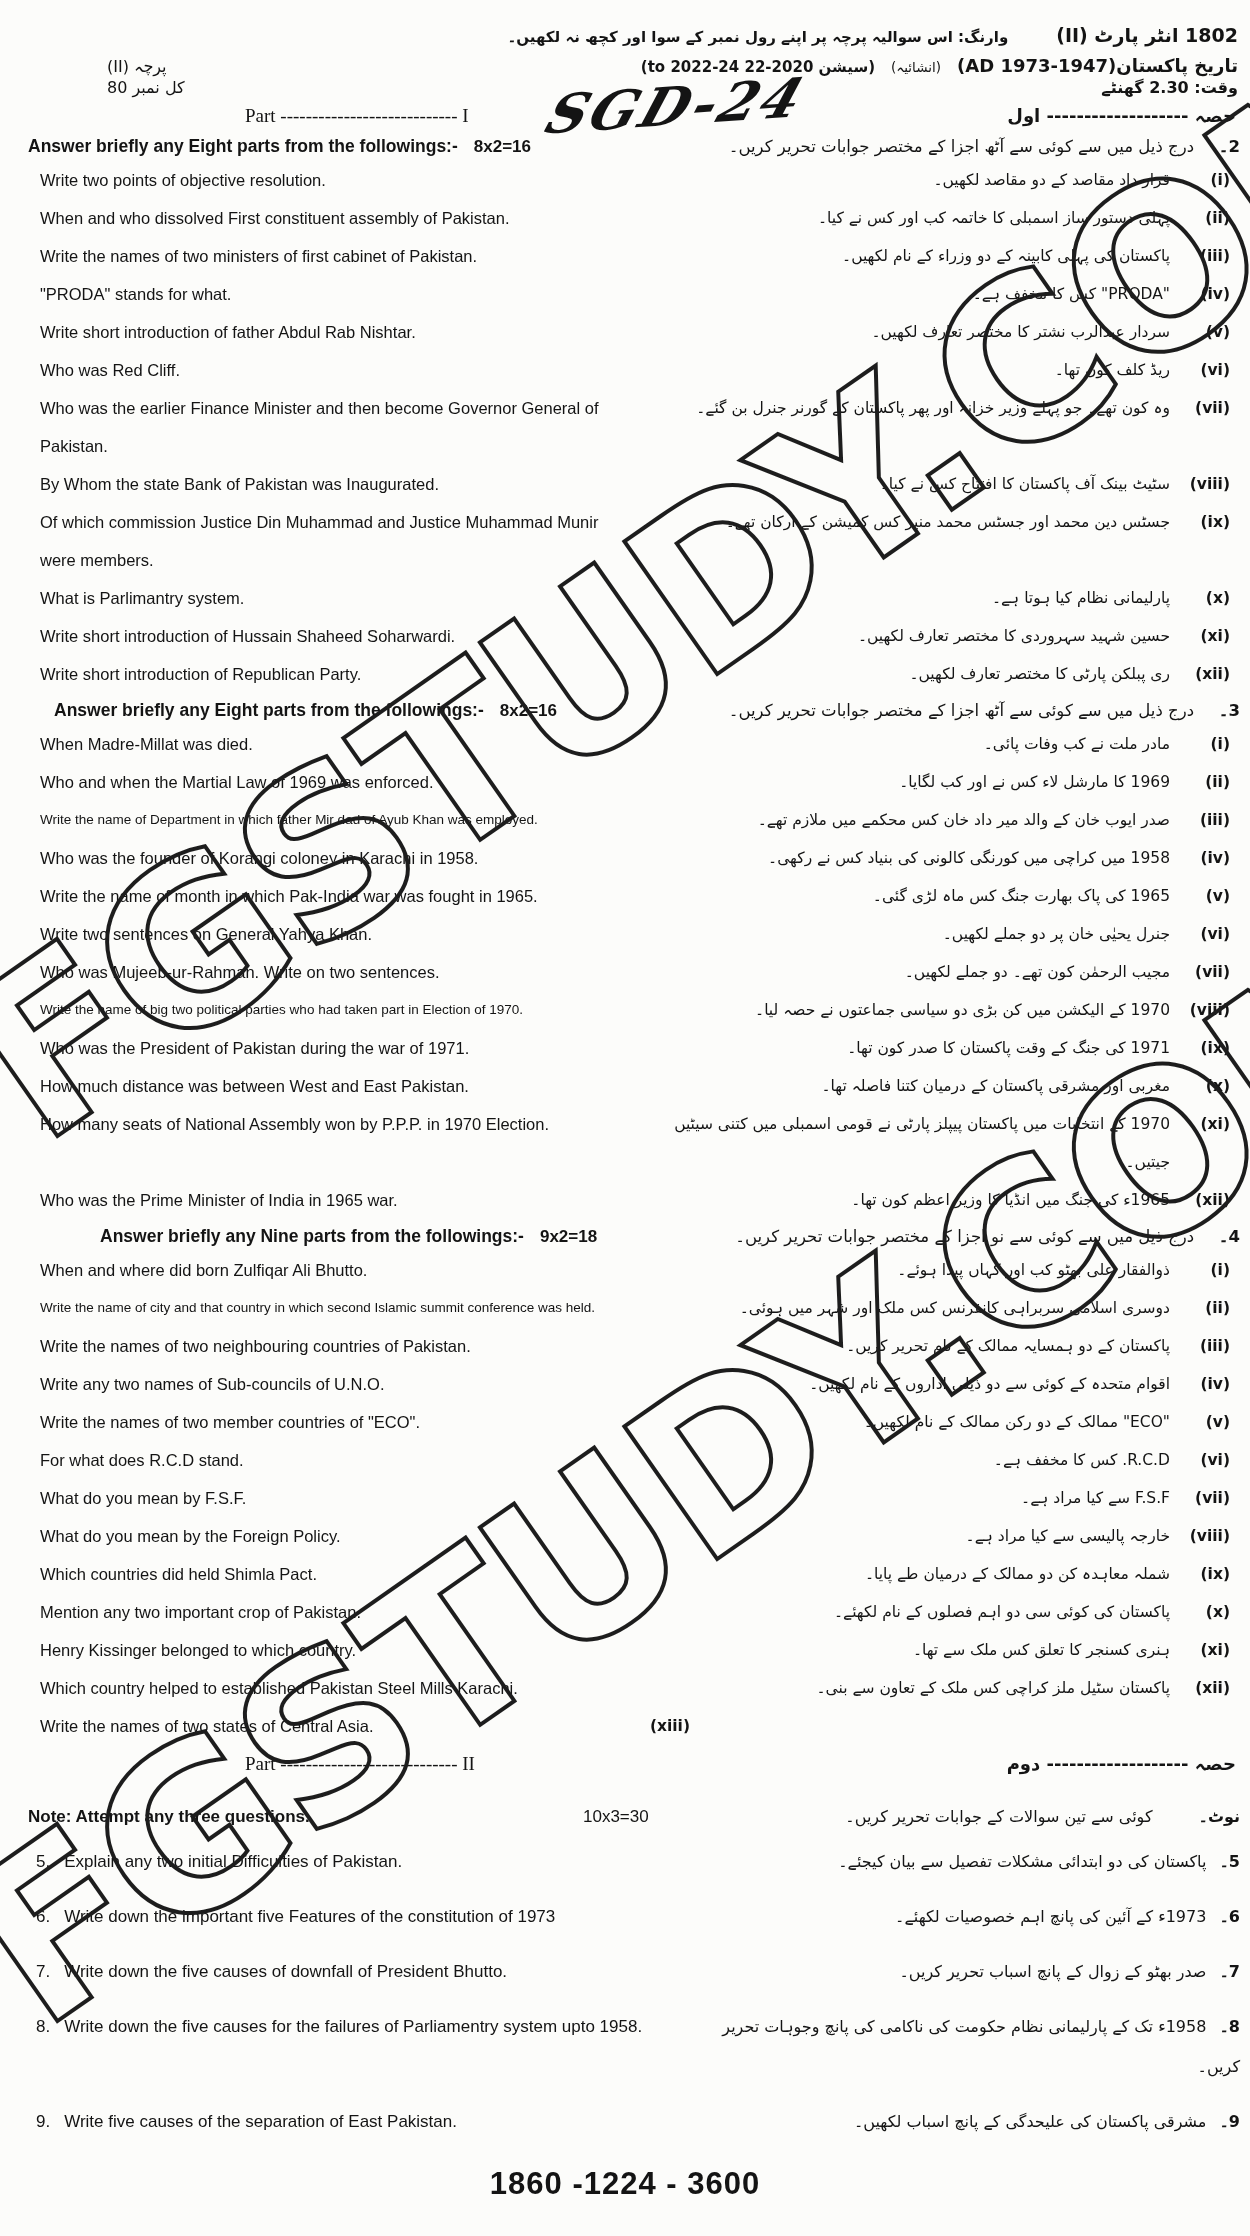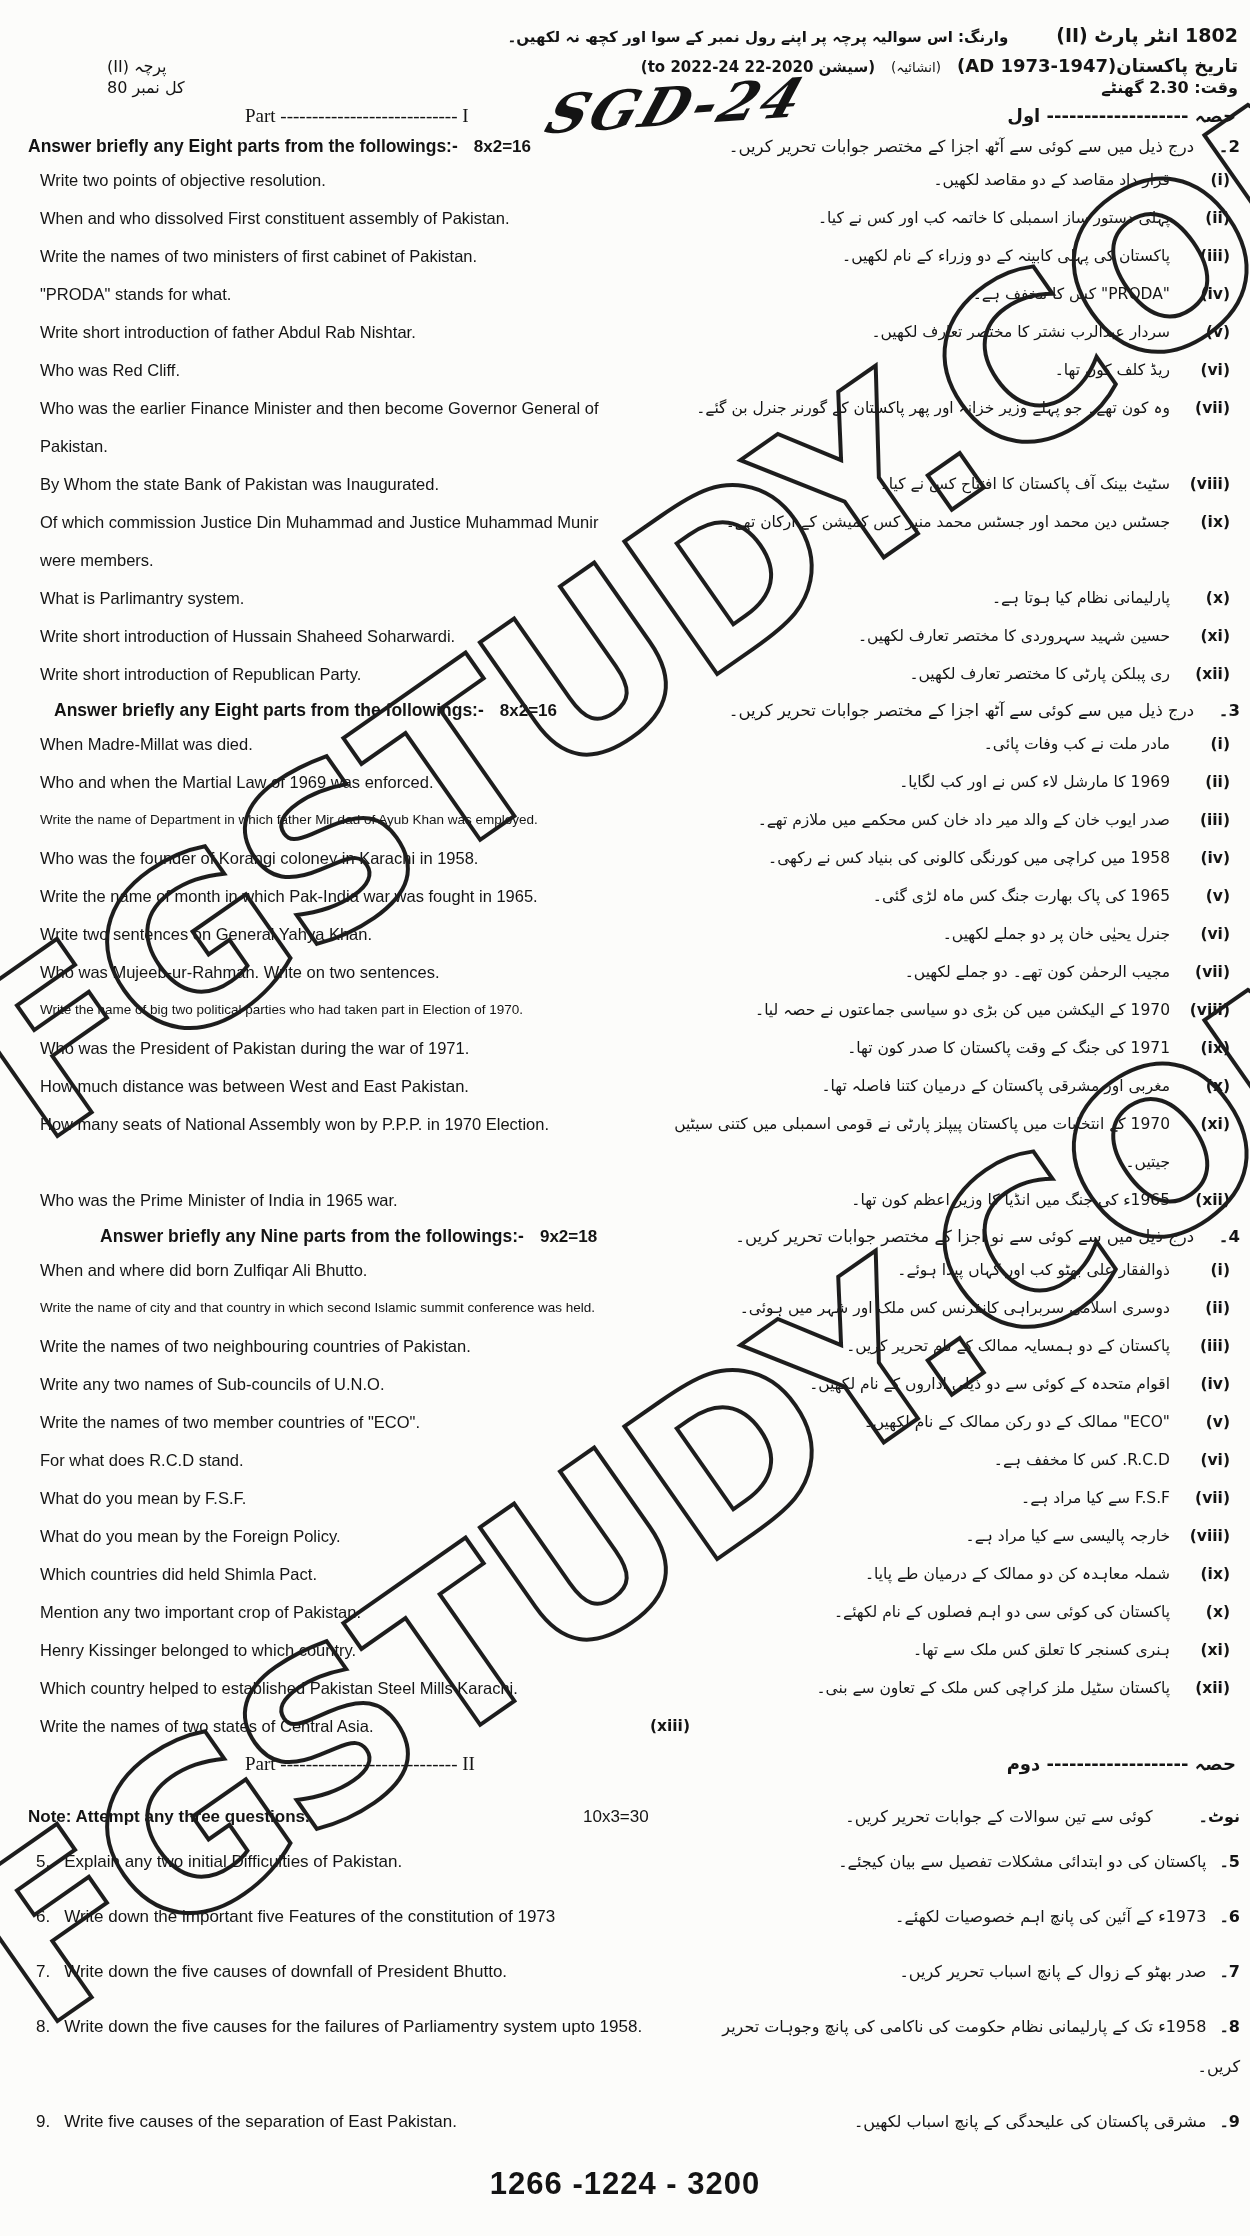--- a/index.html
+++ b/index.html
@@ -363,15 +363,15 @@
       </div>
       <div class="lq">
         <div class="en">
           <span>9.</span>
           <span class="lq-text">Write five causes of the separation of East Pakistan.</span>
         </div>
         <div class="ur"><span class="ur-num">9۔</span> <span>مشرقی پاکستان کی علیحدگی کے پانچ اسباب لکھیں۔</span></div>
       </div>
     </div>
 
-  <div class="footer">1266 -1224 - 3200</div>
+  <div class="footer">1860 -1224 - 3600</div>
 
 </div>
 
 </body></html>

